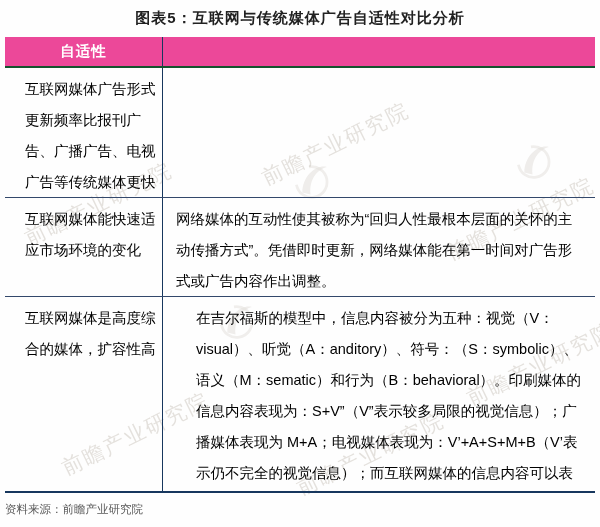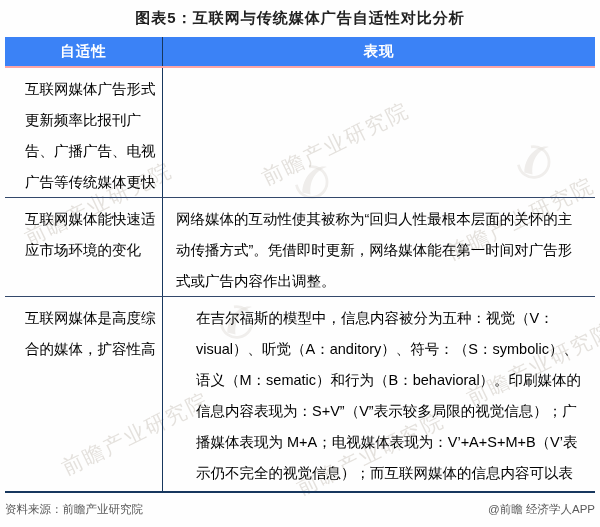--- a/index.html
+++ b/index.html
@@ -37,22 +37,22 @@
 
   
   .tbl{
     position:relative;z-index:2;
     margin:9px 5px 0 5px;
     border-bottom:2px solid #17375e;
   }
   .thead{
     display:flex;
     height:29px;
-    background:#3b82f6;
-    border-bottom:2px solid #fca5a5;
+    background:#ec4899;
+    border-bottom:2px solid #14532d;
   }
   .th{
     color:#ffffff;
     font-weight:bold;
     font-size:14.5px;
     line-height:29px;
     text-align:center;
     letter-spacing:1px;
   }
   .th.c1{width:158px;border-right:1.5px solid #17375e;box-sizing:border-box;}
@@ -123,37 +123,35 @@
 </div>
 
 <div class="page">
 
   <div class="title">图表5：互联网与传统媒体广告自适性对比分析</div>
 
   <div class="tbl">
 
     <div class="thead">
       <div class="th c1">自适性</div>
-      <div class="th c2">表现</div>
     </div>
 
     <div class="row row1">
       <div class="cell left">互联网媒体广告形式更新频率比报刊广告、广播广告、电视广告等传统媒体更快</div>
     </div>
 
     <div class="row row2">
       <div class="cell left">互联网媒体能快速适应市场环境的变化</div>
       <div class="cell right">网络媒体的互动性使其被称为“回归人性最根本层面的关怀的主动传播方式”。凭借即时更新，网络媒体能在第一时间对广告形式或广告内容作出调整。</div>
     </div>
 
     <div class="row row3">
       <div class="cell left">互联网媒体是高度综合的媒体，扩容性高</div>
       <div class="cell right">在吉尔福斯的模型中，信息内容被分为五种：视觉（V：visual）、听觉（A：anditory）、符号：（S：symbolic）、语义（M：sematic）和行为（B：behavioral）。印刷媒体的信息内容表现为：S+V”（V”表示较多局限的视觉信息）；广播媒体表现为 M+A；电视媒体表现为：V’+A+S+M+B（V’表示仍不完全的视觉信息）；而互联网媒体的信息内容可以表现为：V+A+S+M+B。</div>
     </div>
 
   </div>
 
   <div class="footer">
     <span>资料来源：前瞻产业研究院</span>
-    <span>@前瞻 经济学人APP</span>
   </div>
 
 </div>
 
 </body></html>

